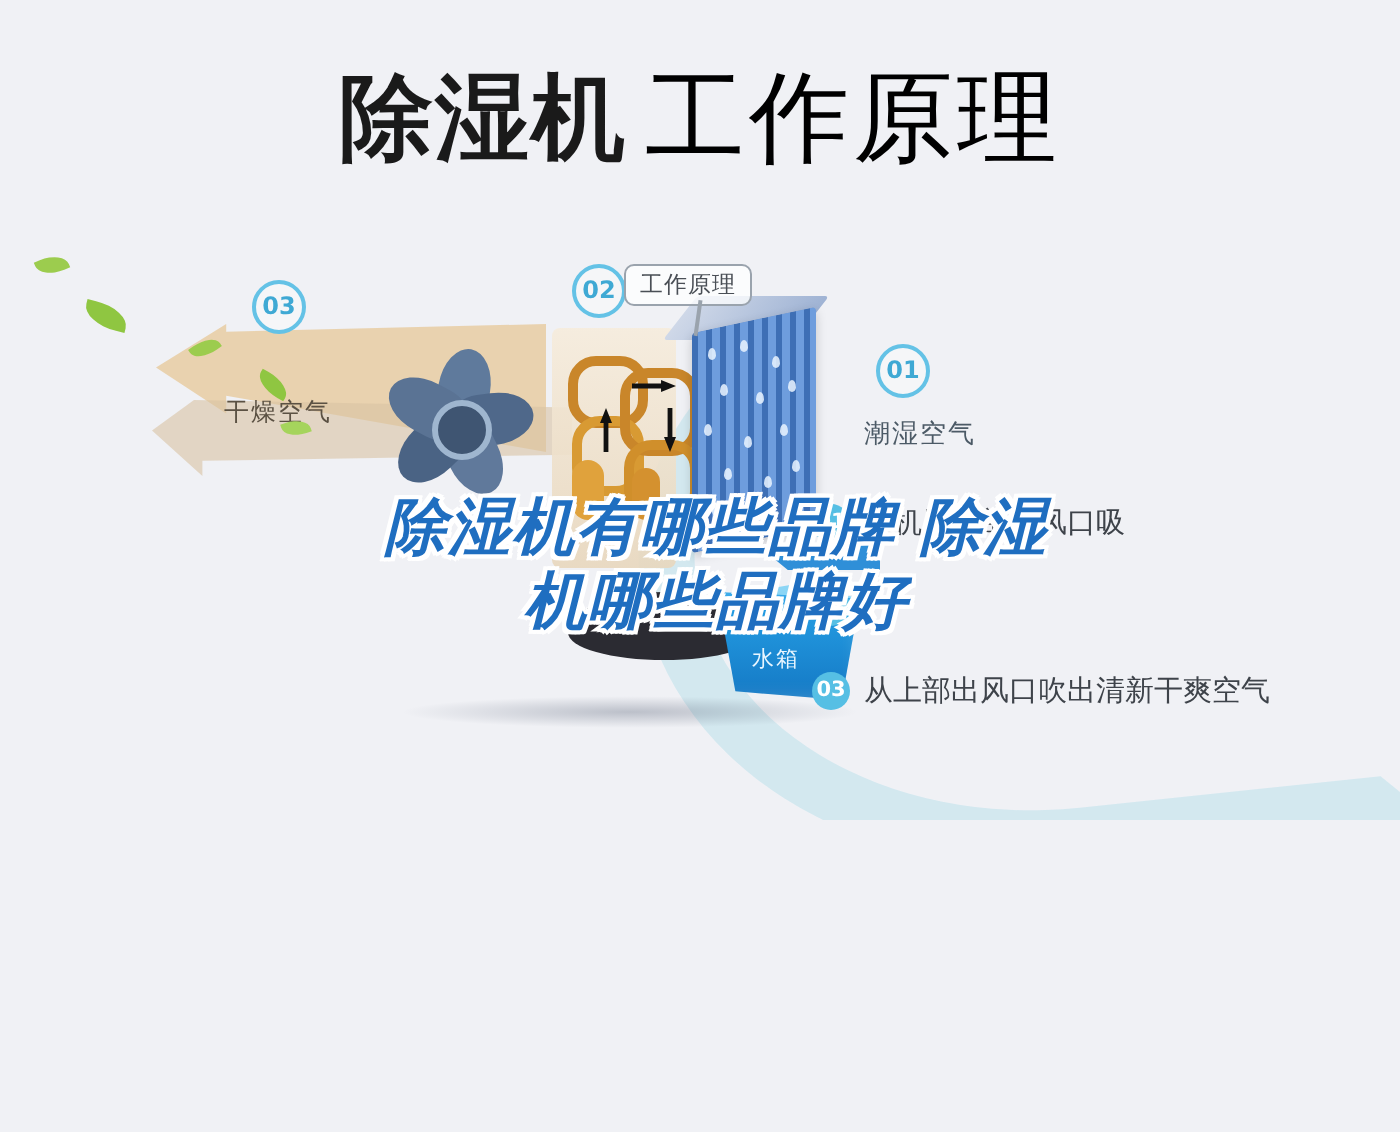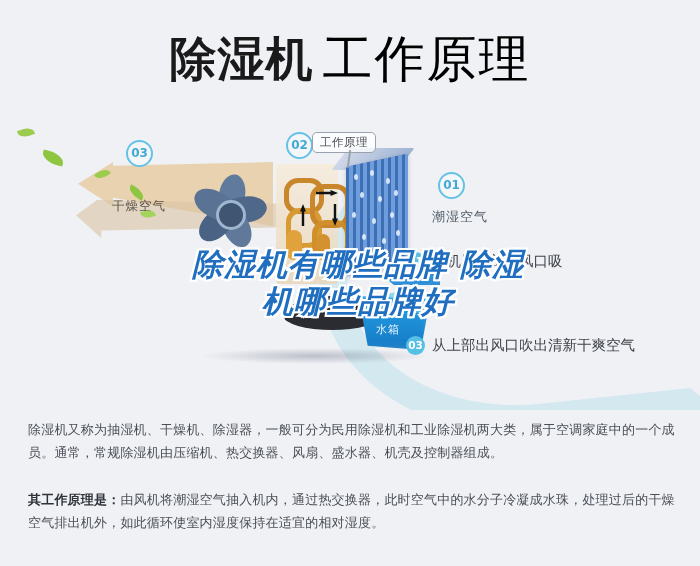--- a/index.html
+++ b/index.html
@@ -333,18 +333,14 @@
       <div class="badge">03</div>
       <div class="txt">从上部出风口吹出清新干爽空气</div>
     </div>
   </div>
 
   <div class="wm">
     <div class="l1">除湿机有哪些品牌 除湿</div>
     <div class="l2">机哪些品牌好</div>
   </div>
 
-  <div class="copy">
-    <p>除湿机又称为抽湿机、干燥机、除湿器，一般可分为民用除湿机和工业除湿机两大类，属于空调家庭中的一个成员。通常，常规除湿机由压缩机、热交换器、风扇、盛水器、机壳及控制器组成。</p>
-    <p class="second"><span class="lead">其工作原理是：</span><span>由风机将潮湿空气抽入机内，通过热交换器，此时空气中的水分子冷凝成水珠，处理过后的干燥空气排出机外，如此循环使室内湿度保持在适宜的相对湿度。</span></p>
-  </div>
 
 </div>
 
 </body></html>

